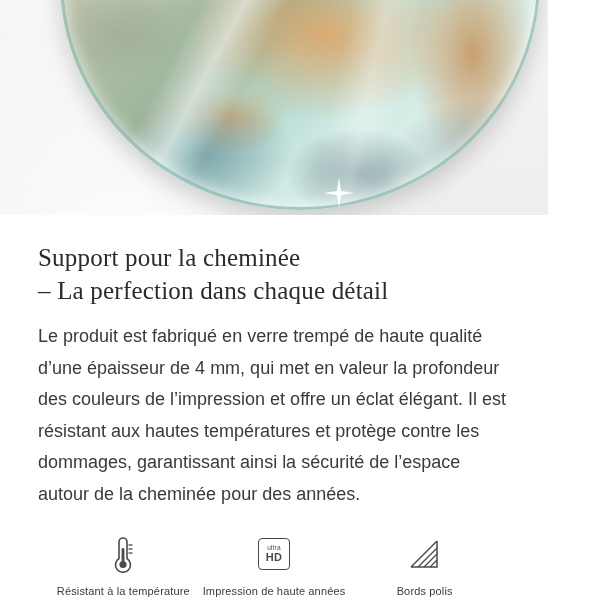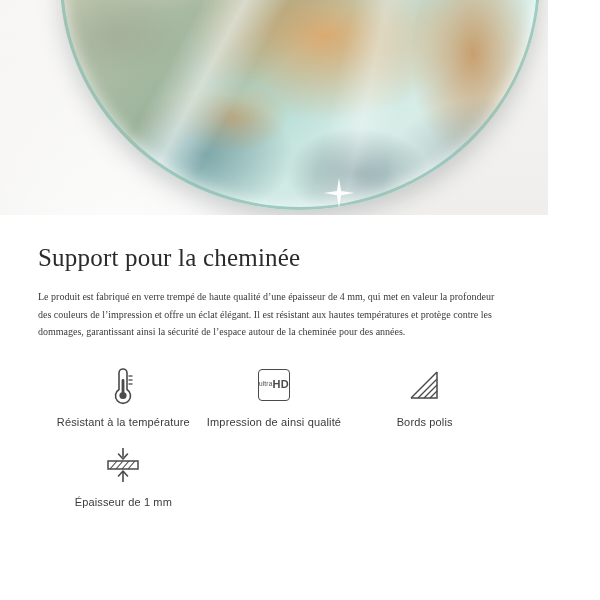--- a/index.html
+++ b/index.html
@@ -106,22 +106,22 @@
     font-size: 25px;
     line-height: 1.32;
     color: #2b2b2b;
     margin: 0 0 14px 0;
     letter-spacing: 0.2px;
   }
   h1.title .line2 {
     display: block;
   }
   p.body-text {
-    font-family: Liberation Serif, serif;
-    font-size: 10px;
+    font-family: Liberation Sans, sans-serif;
+    font-size: 18px;
     line-height: 1.75;
     color: #3a3a3a;
     margin: 0;
     max-width: 528px;
   }
 
   
   .features {
     margin-top: 22px;
     display: grid;
@@ -148,21 +148,21 @@
     color: #3a3a3a;
     letter-spacing: 0.15px;
     line-height: 1.2;
   }
   .ultrahd {
     width: 30px;
     height: 30px;
     border: 1.6px solid #4a4a4a;
     border-radius: 4px;
     display: flex;
-    flex-direction: row;
+    flex-direction: column;
     align-items: center;
     justify-content: center;
     line-height: 1;
   }
   .ultrahd .u-top {
     font-size: 6.5px;
     color: #4a4a4a;
     letter-spacing: 0.2px;
   }
   .ultrahd .u-bot {
@@ -187,20 +187,21 @@
       <div class="disc-edge"></div>
     </div>
     <svg class="sparkle" viewBox="0 0 40 40">
       <path d="M20 2 L22.5 17.5 L38 20 L22.5 22.5 L20 38 L17.5 22.5 L2 20 L17.5 17.5 Z" fill="#ffffff" opacity="0.95"></path>
     </svg>
   </div>
 
   <div class="content">
     <h1 class="title">
       <span>Support pour la cheminée</span>
+      <span class="line2">– La perfection dans chaque détail</span>
     </h1>
 
     <p class="body-text">Le produit est fabriqué en verre trempé de haute qualité d’une épaisseur de 4 mm, qui met en valeur la profondeur des couleurs de l’impression et offre un éclat élégant. Il est résistant aux hautes températures et protège contre les dommages, garantissant ainsi la sécurité de l’espace autour de la cheminée pour des années.</p>
 
     <div class="features">
 
       <div class="feature">
         <div class="ico">
           <svg width="34" height="40" viewBox="0 0 34 40">
             <path d="M17 4 a4 4 0 0 1 4 4 v16.5 a7.5 7.5 0 1 1 -8 0 V8 a4 4 0 0 1 4 -4 z" fill="none" stroke="#4a4a4a" stroke-width="1.6"></path>
@@ -214,21 +215,21 @@
         <div class="cap">Résistant à la température</div>
       </div>
 
       <div class="feature">
         <div class="ico">
           <div class="ultrahd">
             <span class="u-top">ultra</span>
             <span class="u-bot">HD</span>
           </div>
         </div>
-        <div class="cap">Impression de ainsi qualité</div>
+        <div class="cap">Impression de haute années</div>
       </div>
 
 
 
       <div class="feature">
         <div class="ico">
           <svg width="36" height="34" viewBox="0 0 36 34">
             <path d="M4 30 L30 4" stroke="#4a4a4a" stroke-width="1.5"></path>
             <path d="M4 30 H30 V4" fill="none" stroke="#4a4a4a" stroke-width="1.5"></path>
             <path d="M11 30 L30 11" stroke="#4a4a4a" stroke-width="1.2"></path>

